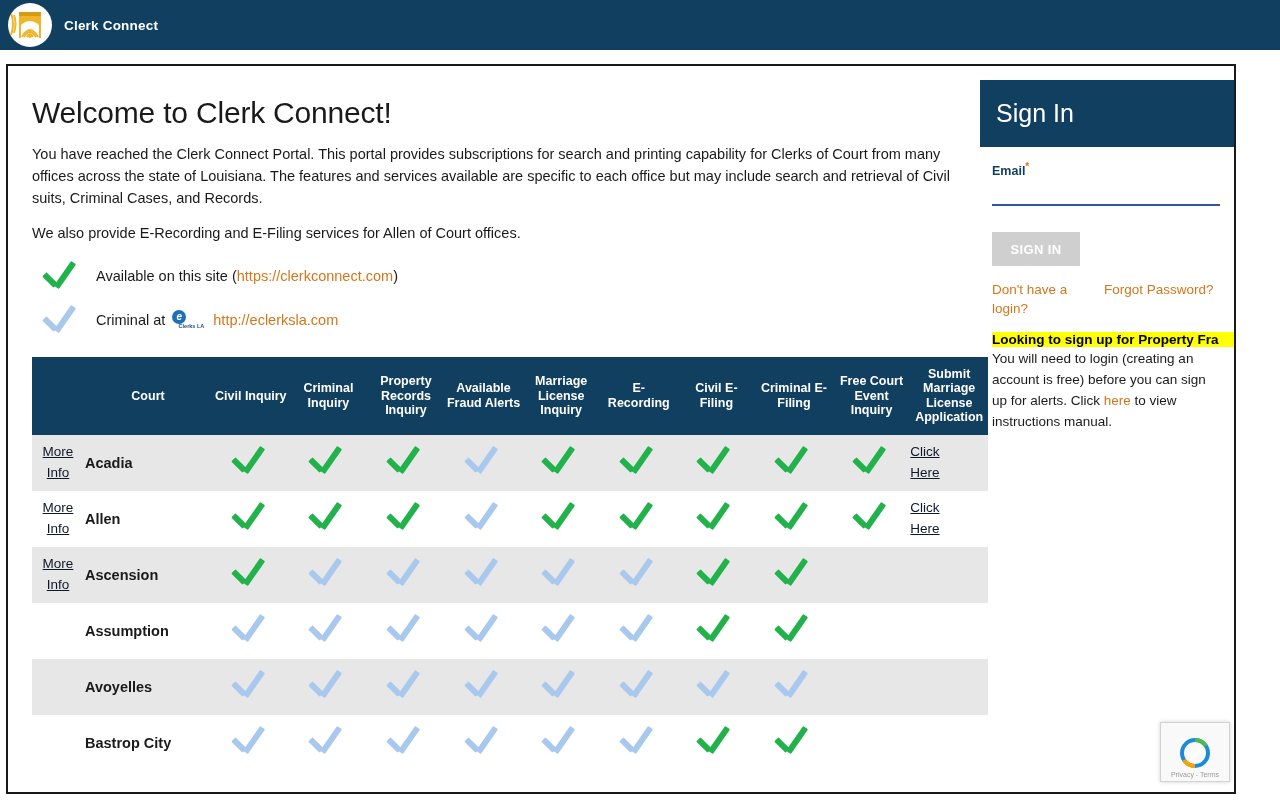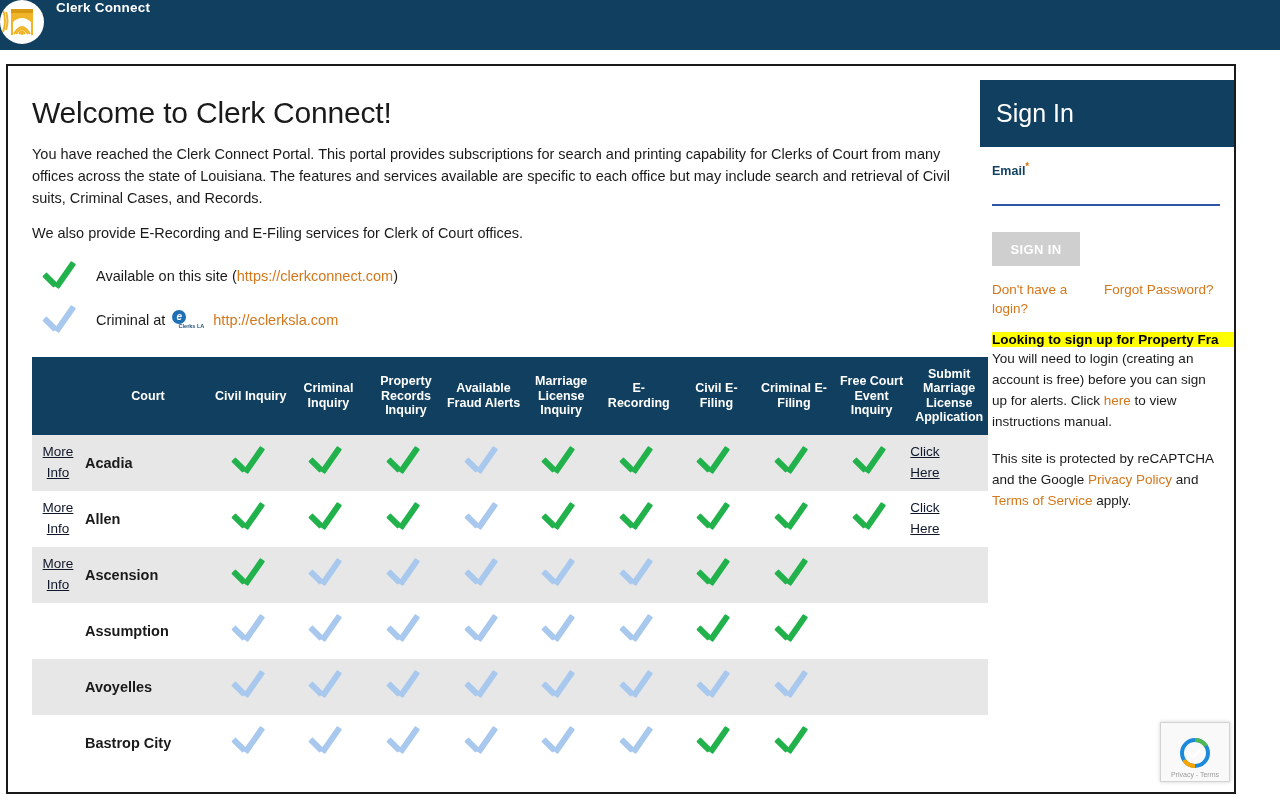--- a/index.html
+++ b/index.html
@@ -9,20 +9,22 @@
     font-family: "Liberation Sans", sans-serif;
     background: #ffffff;
     overflow: hidden;
   }
 
   
   .topbar {
     height: 50px;
     background: #103f5f;
     display: flex;
+    align-items: center;
+    padding-left: 8px;
     color: #ffffff;
   }
   .logo-wrap {
     width: 44px; height: 44px;
     border-radius: 50%;
     background: #ffffff;
     display: flex; align-items: center; justify-content: center;
     overflow: hidden;
     flex: 0 0 auto;
   }
@@ -296,21 +298,21 @@
   <div class="brand-title">Clerk Connect</div>
 </div>
 
 <div class="page-frame">
 
   <div class="content">
 
     <h1 class="welcome">Welcome to Clerk Connect!</h1>
 
     <p class="intro">You have reached the Clerk Connect Portal. This portal provides subscriptions for search and printing capability for Clerks of Court from many offices across the state of Louisiana. The features and services available are specific to each office but may include search and retrieval of Civil suits, Criminal Cases, and Records.</p>
-    <p class="intro">We also provide E-Recording and E-Filing services for Clerk of Court offices.</p>
+    <p class="intro">We also provide E-Recording and E-Filing services for Allen of Court offices.</p>
 
     <div class="avail-row">
       <span class="ck green big"></span>
       <span class="txt">
         <span>Available on this site (</span><a class="link-orange" href="#">https://clerkconnect.com</a><span>)</span>
       </span>
     </div>
 
     <div class="avail-row">
       <span class="ck blue big"></span>
@@ -451,23 +453,20 @@
       <a href="#">Don't have a login?</a>
       <a href="#">Forgot Password?</a>
     </div>
 
     <div class="highlight-line">Looking to sign up for Property Fra</div>
 
     <div class="fraud-copy">
       <span>You will need to login (creating an account is free) before you can sign up for alerts. Click </span><a href="#">here</a><span> to view instructions manual.</span>
     </div>
 
-    <div class="recaptcha-copy">
-      <span>This site is protected by reCAPTCHA and the Google </span><a href="#">Privacy Policy</a><span> and </span><a href="#">Terms of Service</a><span> apply.</span>
-    </div>
   </div>
 
   <div class="recaptcha-badge">
     <div class="rc-logo">
       <svg width="34" height="34" viewBox="0 0 34 34">
         <circle cx="17" cy="17" r="13" fill="none" stroke="#1c8adb" stroke-width="4"></circle>
         <path d="M17 4 a13 13 0 0 1 11 6" fill="none" stroke="#4fb84f" stroke-width="4"></path>
         <path d="M6 24 a13 13 0 0 0 11 6" fill="none" stroke="#f7a400" stroke-width="4"></path>
         <path d="M11 17 l4 4 l8 -8" fill="none" stroke="#ffffff" stroke-width="3"></path>
       </svg>

